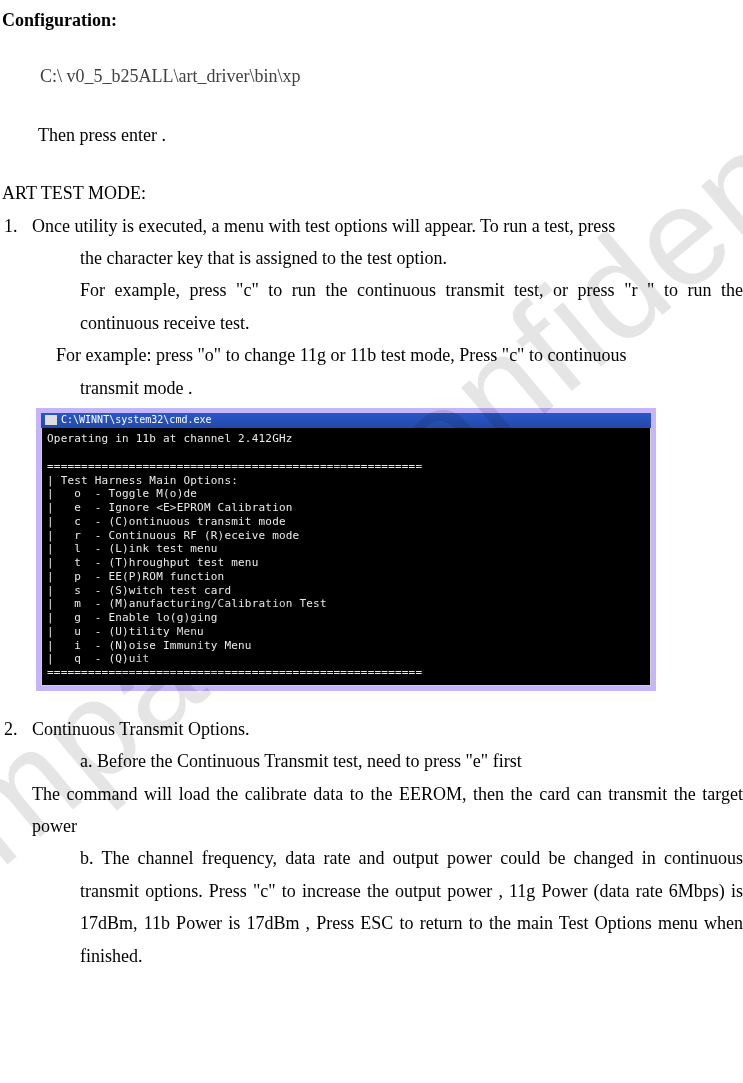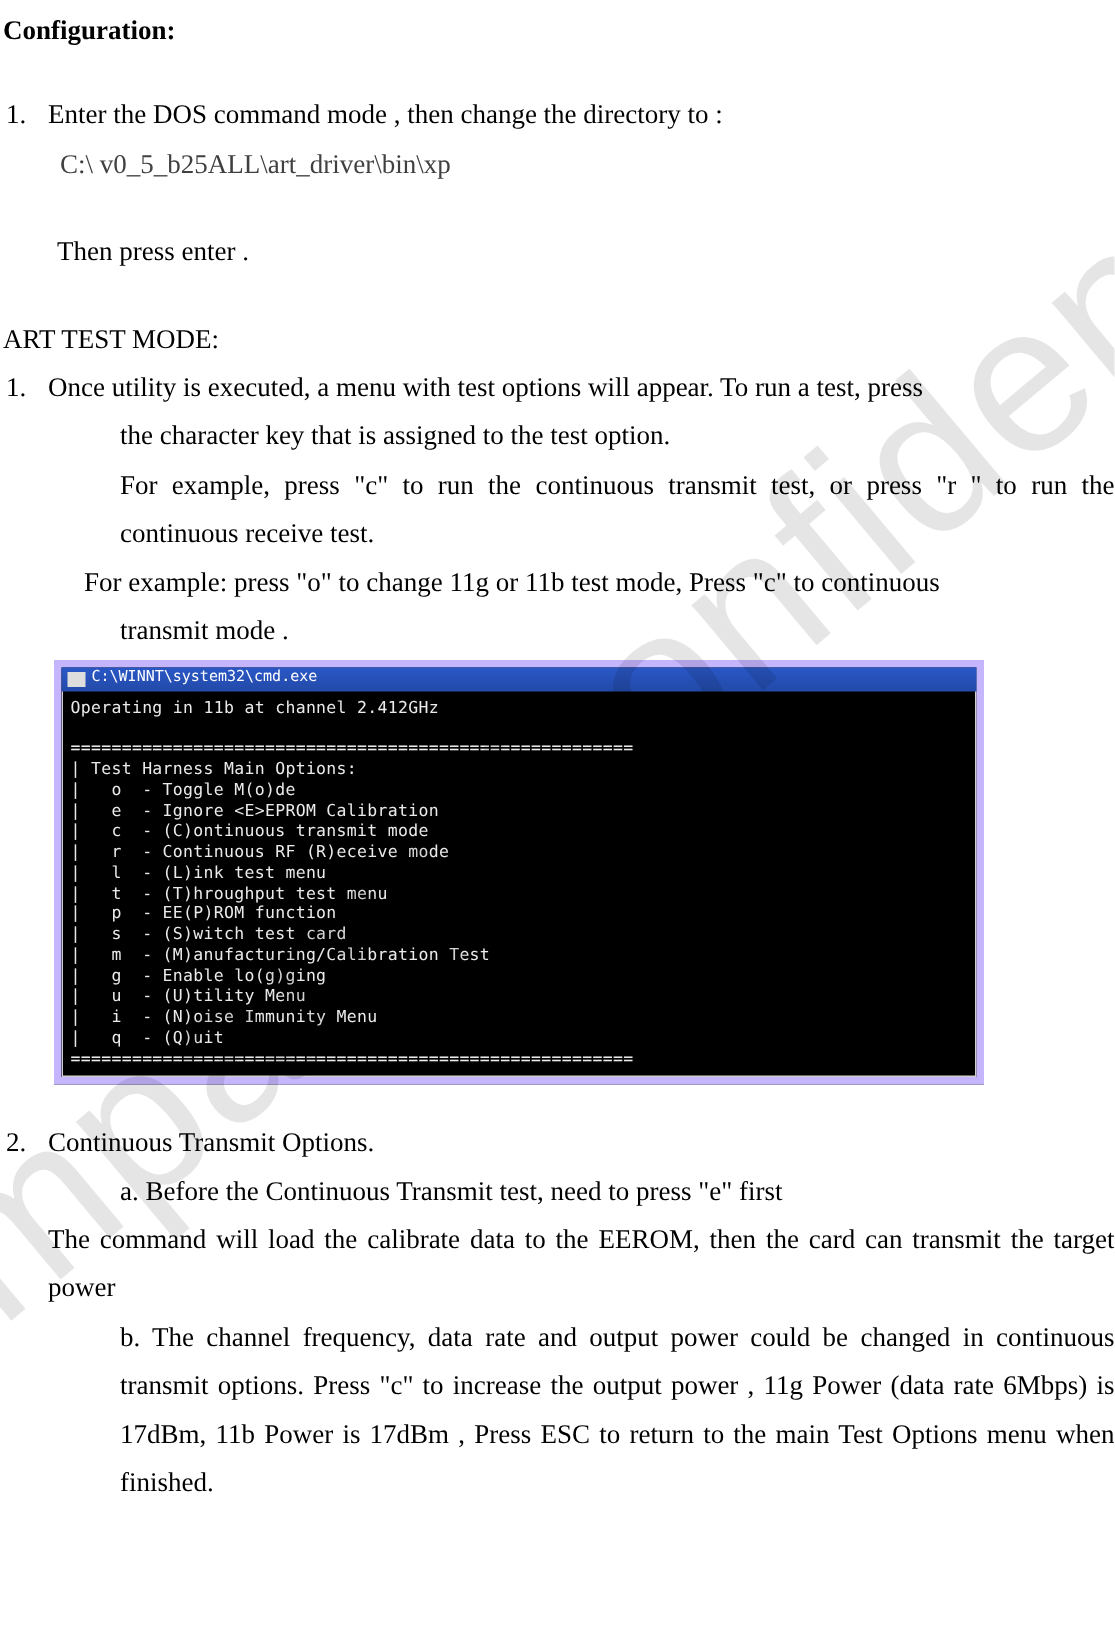--- a/index.html
+++ b/index.html
@@ -85,23 +85,20 @@
 </style>
 </head>
 <body>
 
 <div class="watermark">Company Confidential</div>
 
 <div class="content">
 
   <div class="heading">Configuration:</div>
 
-  <div class="line indent-num">
-    <span class="num">1.</span><span>Enter the DOS command mode , then change the directory to :</span>
-  </div>
   <div class="line" style="padding-left:40px">
     <span class="path">C:\ v0_5_b25ALL\art_driver\bin\xp</span>
   </div>
 
 
   <div class="spacer"></div>
 
   <div class="line" style="padding-left:38px">Then press enter .</div>
 
   <div class="spacer"></div>

